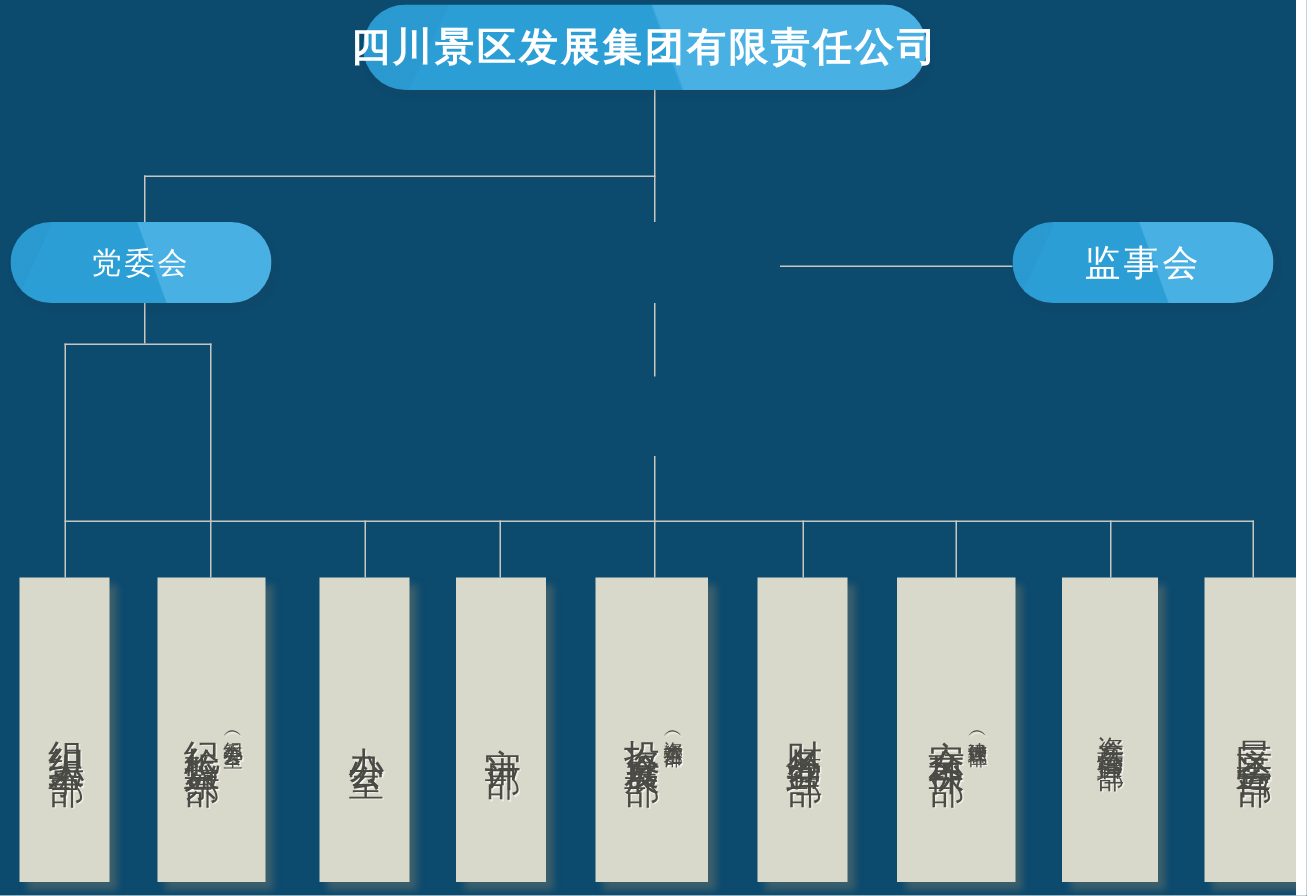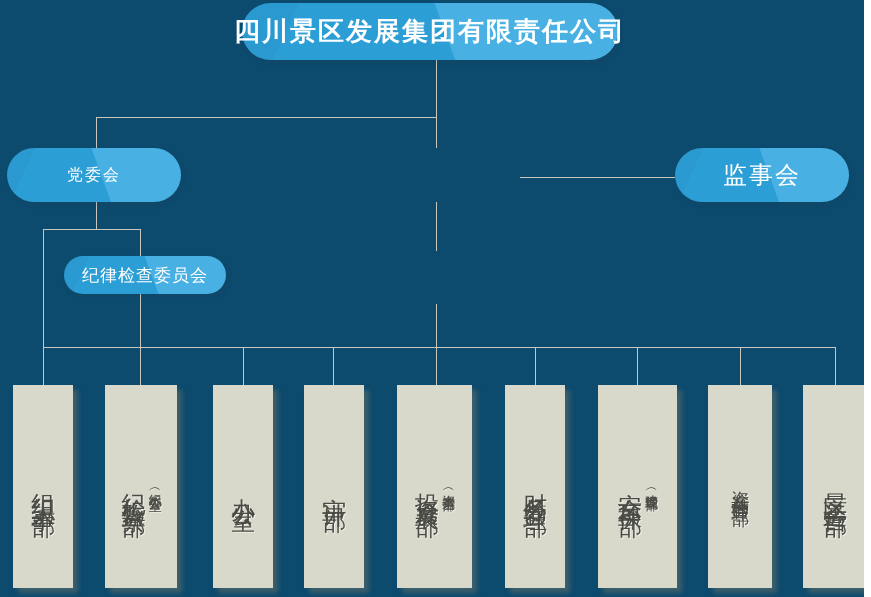--- a/index.html
+++ b/index.html
@@ -35,21 +35,21 @@
     background-color: #2fa5de;
     background-image:
       linear-gradient(250deg, rgba(255,255,255,0.12) 0%, rgba(255,255,255,0.12) 46%, rgba(18,98,144,0.10) 46.5%),
       linear-gradient(115deg, rgba(18,98,144,0.08) 0%, rgba(18,98,144,0.08) 14%, rgba(255,255,255,0) 14.5%);
     color: #ffffff;
     box-shadow: 2px 3px 5px rgba(60,60,60,0.12);
     white-space: nowrap;
     letter-spacing: 2px;
   }
   .pill-root   { left: 242px; top: 3px;   width: 376px; height: 57px; font-size: 26px; font-weight: bold; }
-  .pill-party  { left: 7px;   top: 148px; width: 174px; height: 54px; font-size: 16px; }
+  .pill-party  { left: 7px;   top: 148px; width: 174px; height: 54px; font-size: 20px; }
   .pill-board  { left: 342px; top: 148px; width: 178px; height: 54px; font-size: 24px; }
   .pill-superv { left: 675px; top: 148px; width: 174px; height: 54px; font-size: 24px; }
   .pill-disc   { left: 64px;  top: 256px; width: 162px; height: 38px; font-size: 17px; letter-spacing: 1px; }
   .pill-mgmt   { left: 343px; top: 251px; width: 177px; height: 53px; font-size: 24px; }
 
   
   .dept {
     position: absolute;
     top: 385px;
     height: 203px;
@@ -116,21 +116,20 @@
   <div class="line line-v" style="left:243px; top:347px; height:38px;"></div>
   <div class="line line-v" style="left:333px; top:347px; height:38px;"></div>
   <div class="line line-v" style="left:535px; top:347px; height:38px;"></div>
   <div class="line line-v" style="left:637px; top:347px; height:38px;"></div>
   <div class="line line-v" style="left:740px; top:347px; height:38px;"></div>
   <div class="line line-v" style="left:835px; top:347px; height:38px;"></div>
 
   <div class="pill pill-root">四川景区发展集团有限责任公司</div>
   <div class="pill pill-party">党委会</div>
   <div class="pill pill-superv">监事会</div>
-  <div class="pill pill-disc">纪律检查委员会</div>
 
   <div class="dept dept-1">
     <span class="vtext">组织人事部</span>
   </div>
 
   <div class="dept dept-2">
     <span class="vtext">纪检监察部</span>
     <span class="paren">（纪委办公室）</span>
   </div>
 

